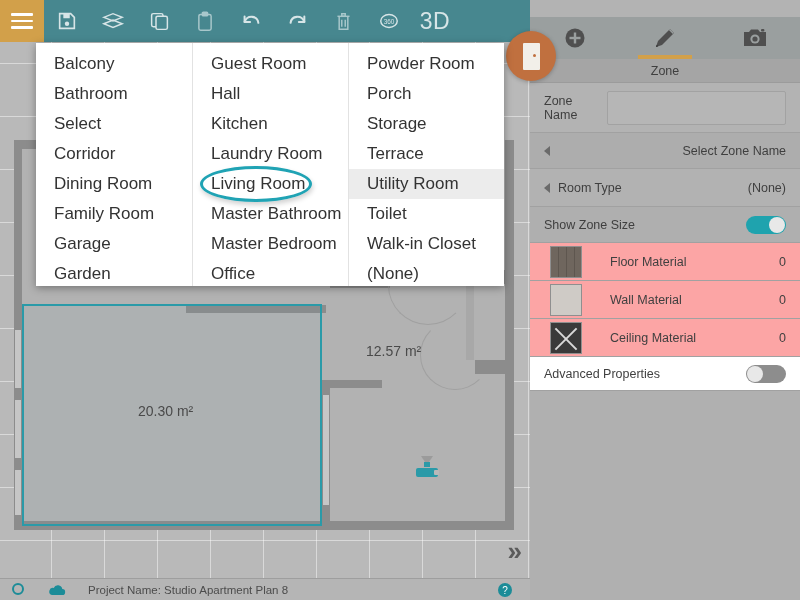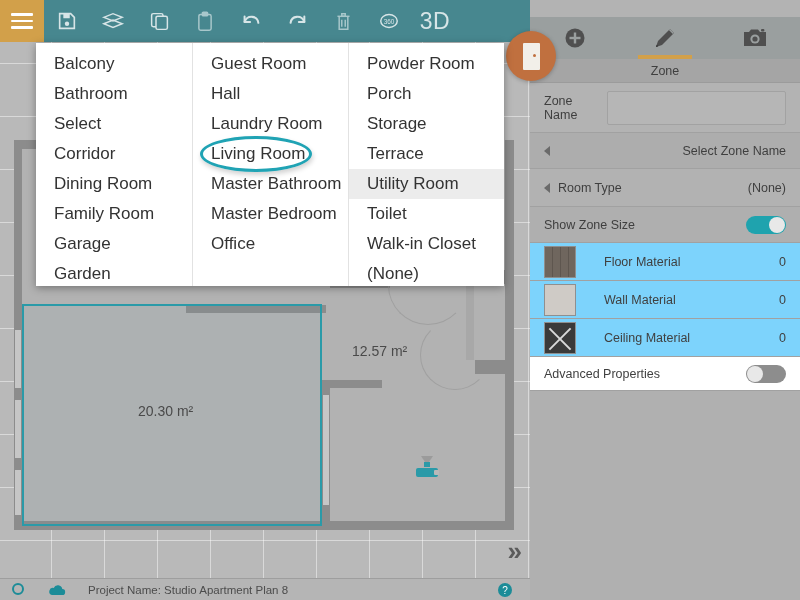--- a/index.html
+++ b/index.html
@@ -132,21 +132,21 @@
   #zone-name-label { width: 95px; }
   #zone-name-input {
     flex: 1; height: 34px; background: #b6b6b6;
     border: 1px solid #a2a2a2; border-radius: 2px;
     font-family: "Liberation Sans", sans-serif; font-size: 12.5px;
     color: #3f3f3f; padding: 0 8px; outline: none;
   }
   #select-zone-row { height: 36px; background: #adadad; justify-content: space-between; }
   #room-type-row { height: 38px; background: #b2b2b2; }
   #show-zone-row { height: 36px; background: #afafaf; }
-  .mat-row { height: 38px; background: #7dd3fc; padding-left: 14px; }
+  .mat-row { height: 38px; background: #fca5a5; padding-left: 20px; }
   #advanced-row { height: 34px; background: #ffffff; text-align: center; }
 
   .caret-left {
     width: 0; height: 0; border-top: 5px solid transparent;
     border-bottom: 5px solid transparent; border-right: 6px solid #6a6a6a;
     margin-right: 8px; flex: none;
   }
   .row-value { margin-left: auto; color: #3f3f3f; font-size: 12.5px; }
 
   .toggle {
@@ -220,21 +220,21 @@
     <div class="wall" style="left:475px; top:270px; width:38px; height:14px;"></div>
     <div class="wall" style="left:475px; top:360px; width:38px; height:14px;"></div>
     <div class="wall light" style="left:466px; top:284px; width:8px; height:76px;"></div>
 
     <div class="doorarc" style="left:388px; top:245px; width:80px; height:80px; border-color:transparent transparent #a0a0a0 #a0a0a0;"></div>
     <div class="doorarc" style="left:420px; top:320px; width:70px; height:70px; border-color:transparent transparent #a0a0a0 #a0a0a0;"></div>
 
     <div class="zone-outline" style="left:22px; top:304px; width:300px; height:222px;"></div>
 
     <div class="area-label" style="left:138px; top:403px;">20.30 m²</div>
-    <div class="area-label" style="left:352px; top:343px;">12.57 m²</div>
+    <div class="area-label" style="left:366px; top:343px;">12.57 m²</div>
 
     <div class="fixture" style="left:410px; top:452px;">
       <svg width="34" height="34" viewBox="0 0 34 34">
         <path d="M11 4 h12 l-4 6 h-4 z" fill="#9b9b9b"></path>
         <rect x="14" y="10" width="6" height="5" fill="#2a9aa8"></rect>
         <rect x="6" y="16" width="22" height="9" rx="2" fill="#2a9aa8"></rect>
         <rect x="24" y="18" width="5" height="5" rx="1" fill="#b9b9b9"></rect>
       </svg>
     </div>
 
@@ -308,20 +308,21 @@
         <div class="menu-item">Select</div>
         <div class="menu-item">Corridor</div>
         <div class="menu-item">Dining Room</div>
         <div class="menu-item">Family Room</div>
         <div class="menu-item">Garage</div>
         <div class="menu-item">Garden</div>
       </div>
       <div class="menu-col">
         <div class="menu-item">Guest Room</div>
         <div class="menu-item">Hall</div>
+        <div class="menu-item">Kitchen</div>
         <div class="menu-item">Laundry Room</div>
         <div class="menu-item">
           <span>Living Room</span>
           <span class="ellipse-highlight"></span>
         </div>
         <div class="menu-item">Master Bathroom</div>
         <div class="menu-item">Master Bedroom</div>
         <div class="menu-item">Office</div>
       </div>
       <div class="menu-col">

